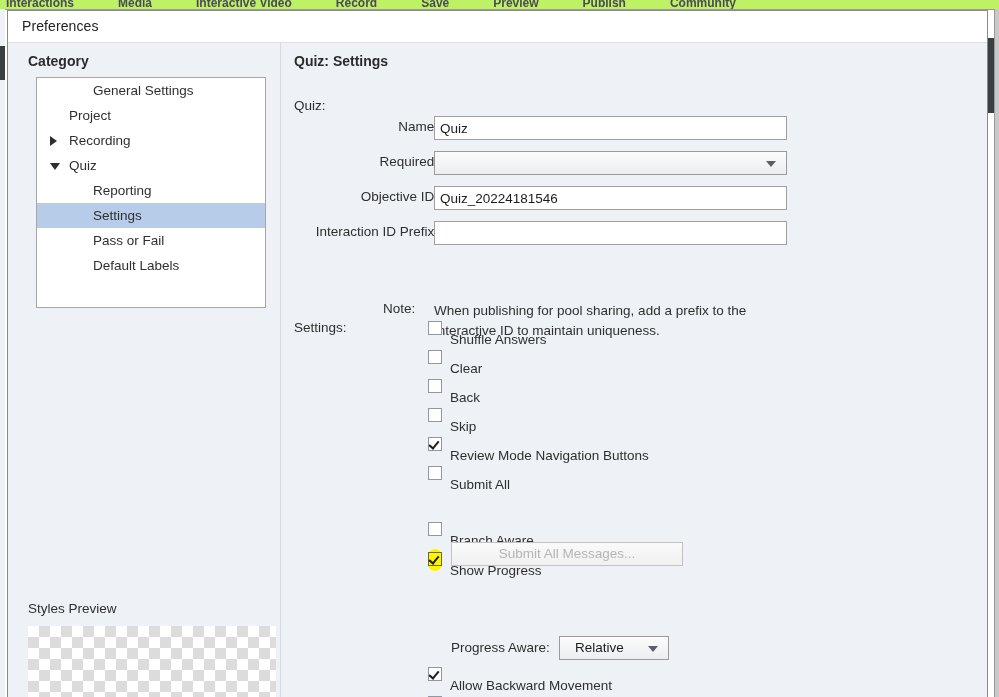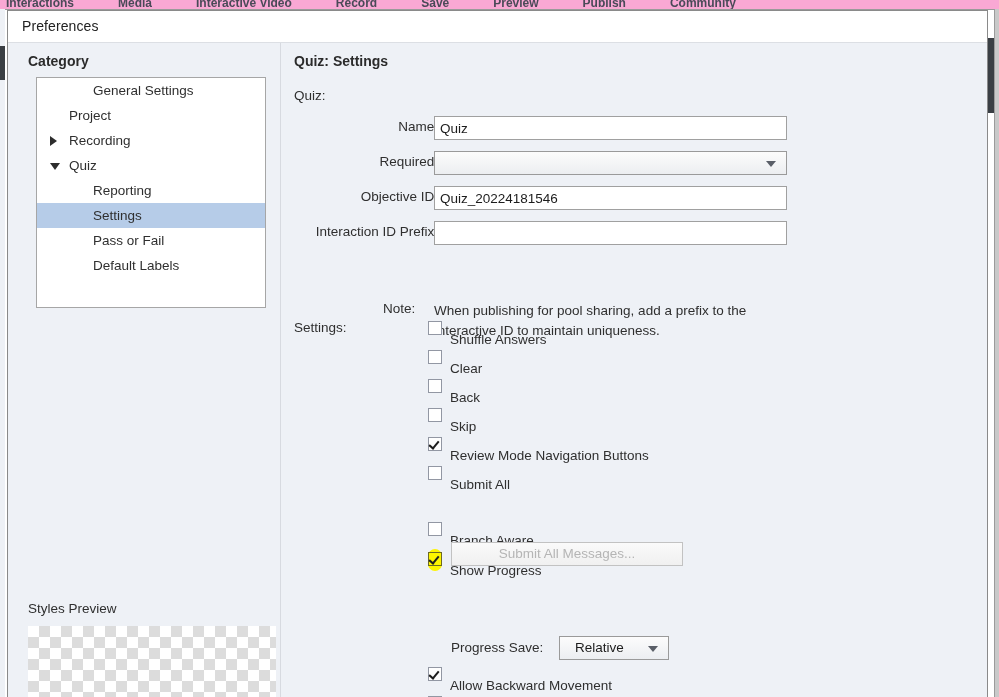--- a/index.html
+++ b/index.html
@@ -21,21 +21,21 @@
   #app-backdrop {
     position: absolute;
     inset: 0;
     background: #ffffff;
   }
   #app-menubar {
     position: absolute;
     top: 0; left: 0;
     width: 999px;
     height: 9px;
-    background: #f9a8d4;
+    background: #bef264;
     border-bottom: 1px solid #9a9a9a;
     overflow: hidden;
     white-space: nowrap;
   }
   #app-menubar .menu-item {
     display: inline-block;
     font-size: 12px;
     font-weight: bold;
     color: #4a4a58;
     line-height: 9px;
@@ -212,21 +212,21 @@
     position: absolute;
     left: 286px;
     top: 10px;
     font-size: 14px;
     font-weight: bold;
     color: #2b2b2b;
   }
   #group-label-quiz {
     position: absolute;
     left: 286px;
-    top: 45px;
+    top: 55px;
     font-size: 13.5px;
     color: #2f2f2f;
   }
   #group-label-settings {
     position: absolute;
     left: 286px;
     top: 277px;
     font-size: 13.5px;
     color: #2f2f2f;
   }
@@ -529,21 +529,21 @@
         </div>
         <div class="cb-row" style="top: 650px;">
           <span class="cbox"></span>
           <span class="cb-label">Show Score at the End of the Quiz</span>
         </div>
       </div>
 
     <div class="wide-button" id="submit-all-messages-button">Submit All Messages...</div>
 
     <div id="progress-type-row">
-      <span id="progress-type-label">Progress Save:</span>
+      <span id="progress-type-label">Progress Aware:</span>
       <div id="progress-type-select">
         <span>Relative</span>
         <span class="select-arrow"></span>
       </div>
     </div>
 
   </div>
 </div>
 
 </body></html>

